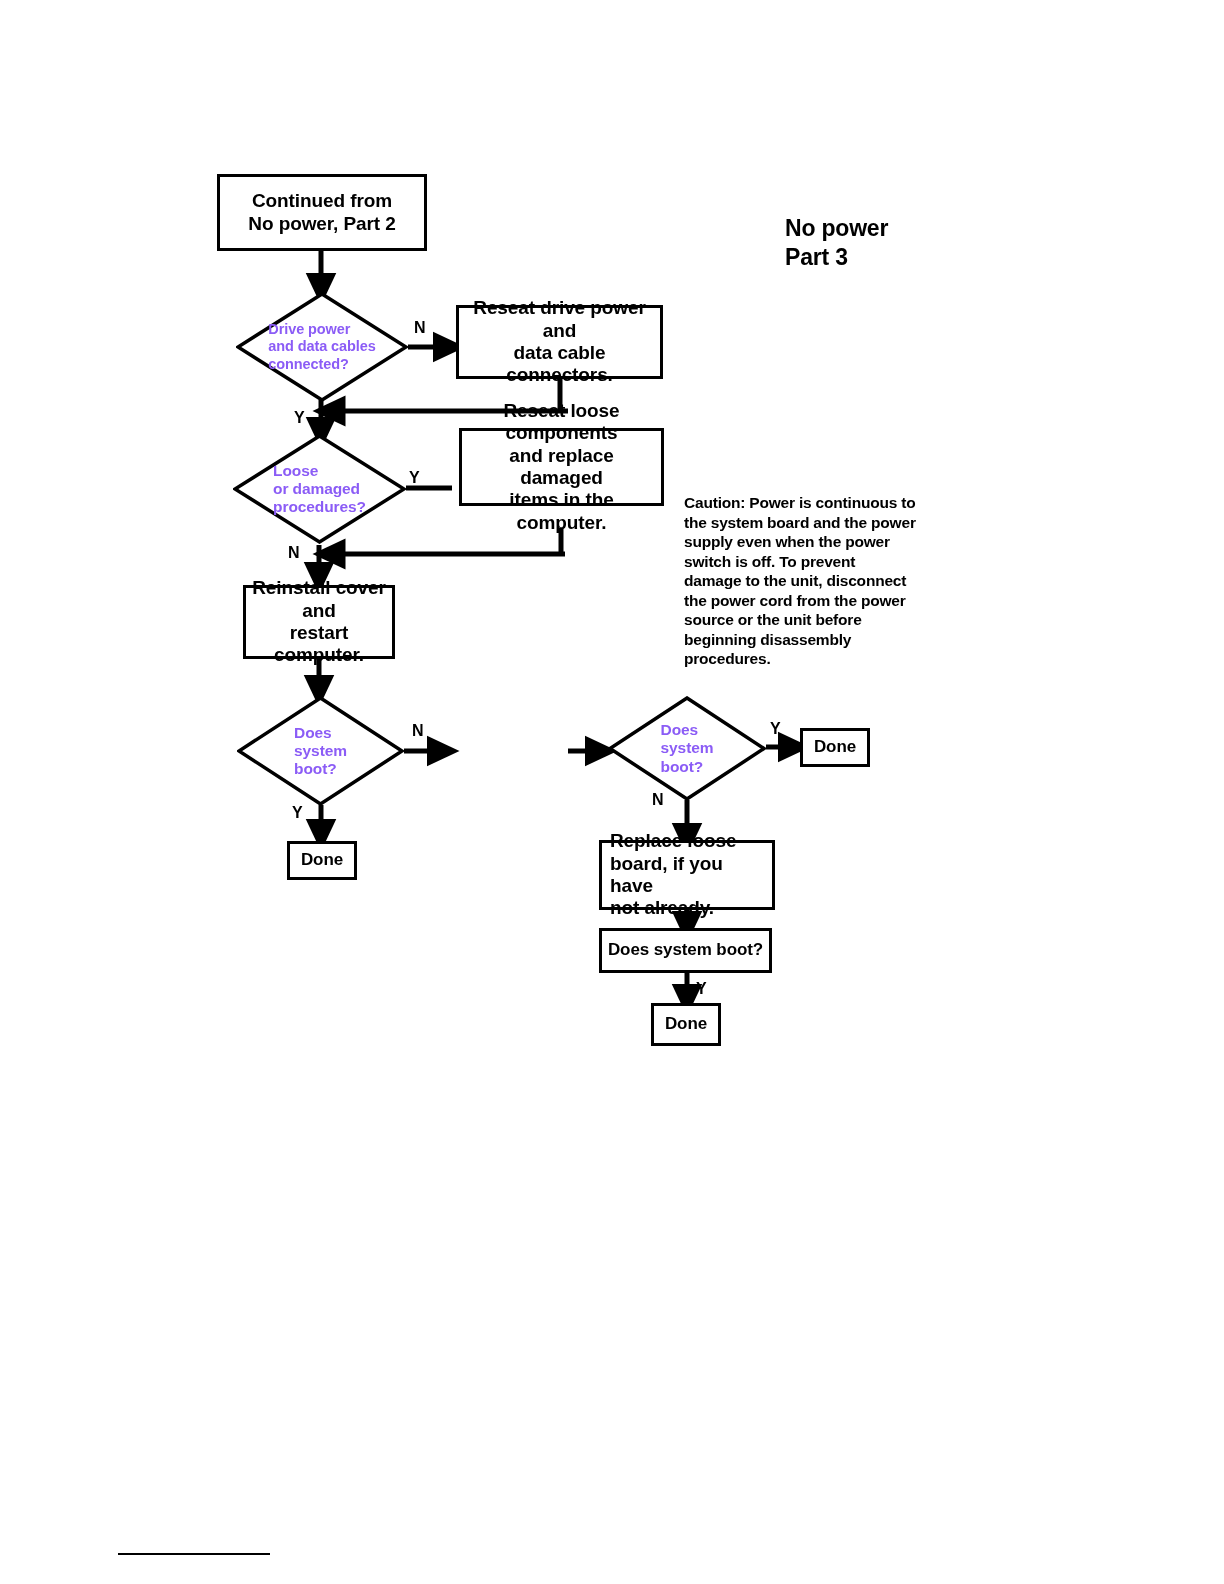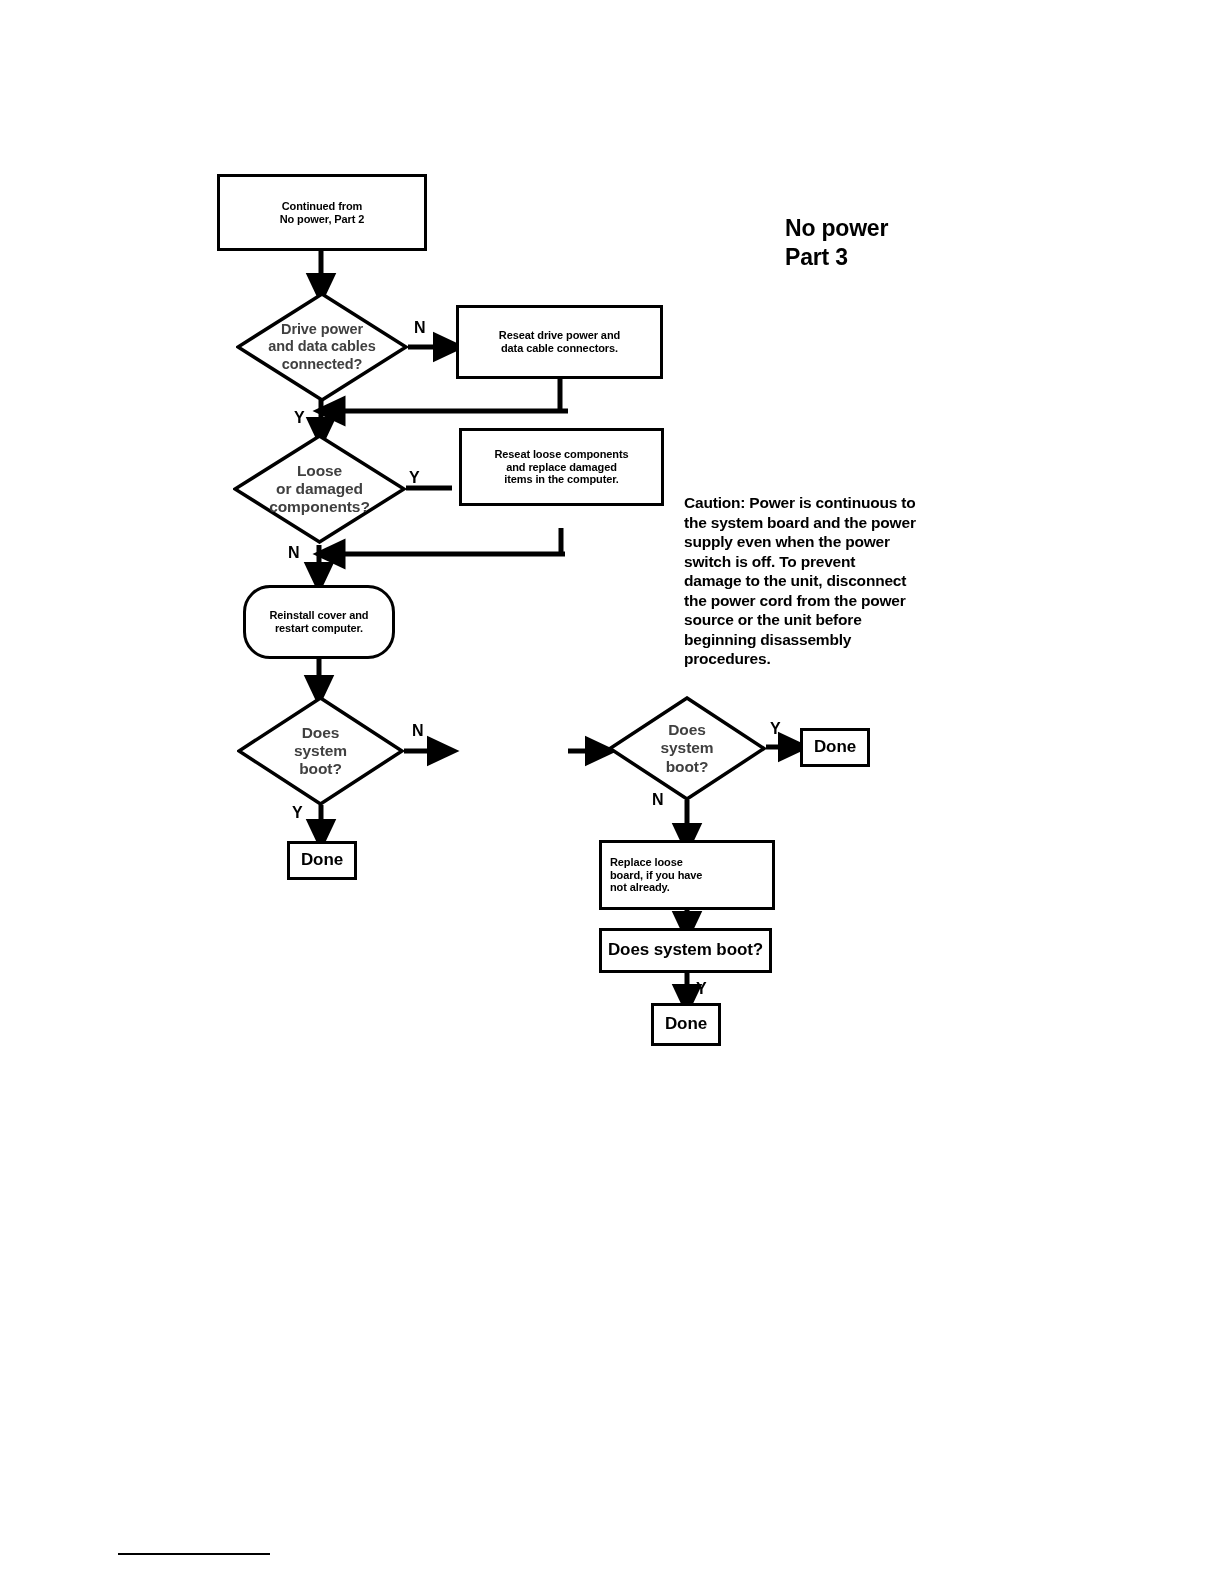--- a/index.html
+++ b/index.html
@@ -25,21 +25,21 @@
     justify-content: center;
     text-align: center;
     color: #000000;
     font-weight: bold;
     line-height: 1.18;
     white-space: pre-line;
   }
   .box {
     border: 3px solid #000000;
     background: #ffffff;
-    font-size: 11px;
+    font-size: 19px;
     letter-spacing: -0.1px;
     padding: 2px 4px;
   }
   .diamond-wrap {
     position: absolute;
   }
   .diamond-wrap svg {
     position: absolute;
     left: 0;
     top: 0;
@@ -47,24 +47,23 @@
   }
   .diamond-label {
     position: absolute;
     left: 0;
     top: 0;
     width: 100%;
     height: 100%;
     display: flex;
     align-items: center;
     justify-content: center;
-    text-align: center;
     font-size: 15.5px;
     font-weight: bold;
-    color: #404040;
+    color: #8b5cf6;
     line-height: 1.18;
     white-space: pre-line;
     letter-spacing: -0.1px;
   }
   .edge-label {
     position: absolute;
     font-size: 16px;
     font-weight: bold;
     color: #000000;
     line-height: 1;
@@ -171,28 +170,28 @@
 
   <div class="node box" style="left:456px; top:305px; width:207px; height:74px;">Reseat drive power and
 data cable connectors.</div>
 
   <div class="diamond-wrap" style="left:233px; top:434px; width:173px; height:110px;">
     <svg width="173" height="110" viewBox="0 0 173 110" xmlns="http://www.w3.org/2000/svg">
       <polygon points="86.5,2 171,55 86.5,108 2,55" fill="#ffffff" stroke="#000000" stroke-width="3.5"></polygon>
     </svg>
     <div class="diamond-label">Loose
 or damaged
-components?</div>
+procedures?</div>
   </div>
 
   <div class="node box" style="left:459px; top:428px; width:205px; height:78px;">Reseat loose components
 and replace damaged
 items in the computer.</div>
 
-  <div class="node box" style="left:243px; top:585px; width:152px; height:74px;border-radius:27px;">Reinstall cover and
+  <div class="node box" style="left:243px; top:585px; width:152px; height:74px;">Reinstall cover and
 restart computer.</div>
 
   <div class="diamond-wrap" style="left:237px; top:696px; width:167px; height:110px;">
     <svg width="167" height="110" viewBox="0 0 167 110" xmlns="http://www.w3.org/2000/svg">
       <polygon points="83.5,2 165,55 83.5,108 2,55" fill="#ffffff" stroke="#000000" stroke-width="3.5"></polygon>
     </svg>
     <div class="diamond-label">Does
 system
 boot?</div>
   </div>

